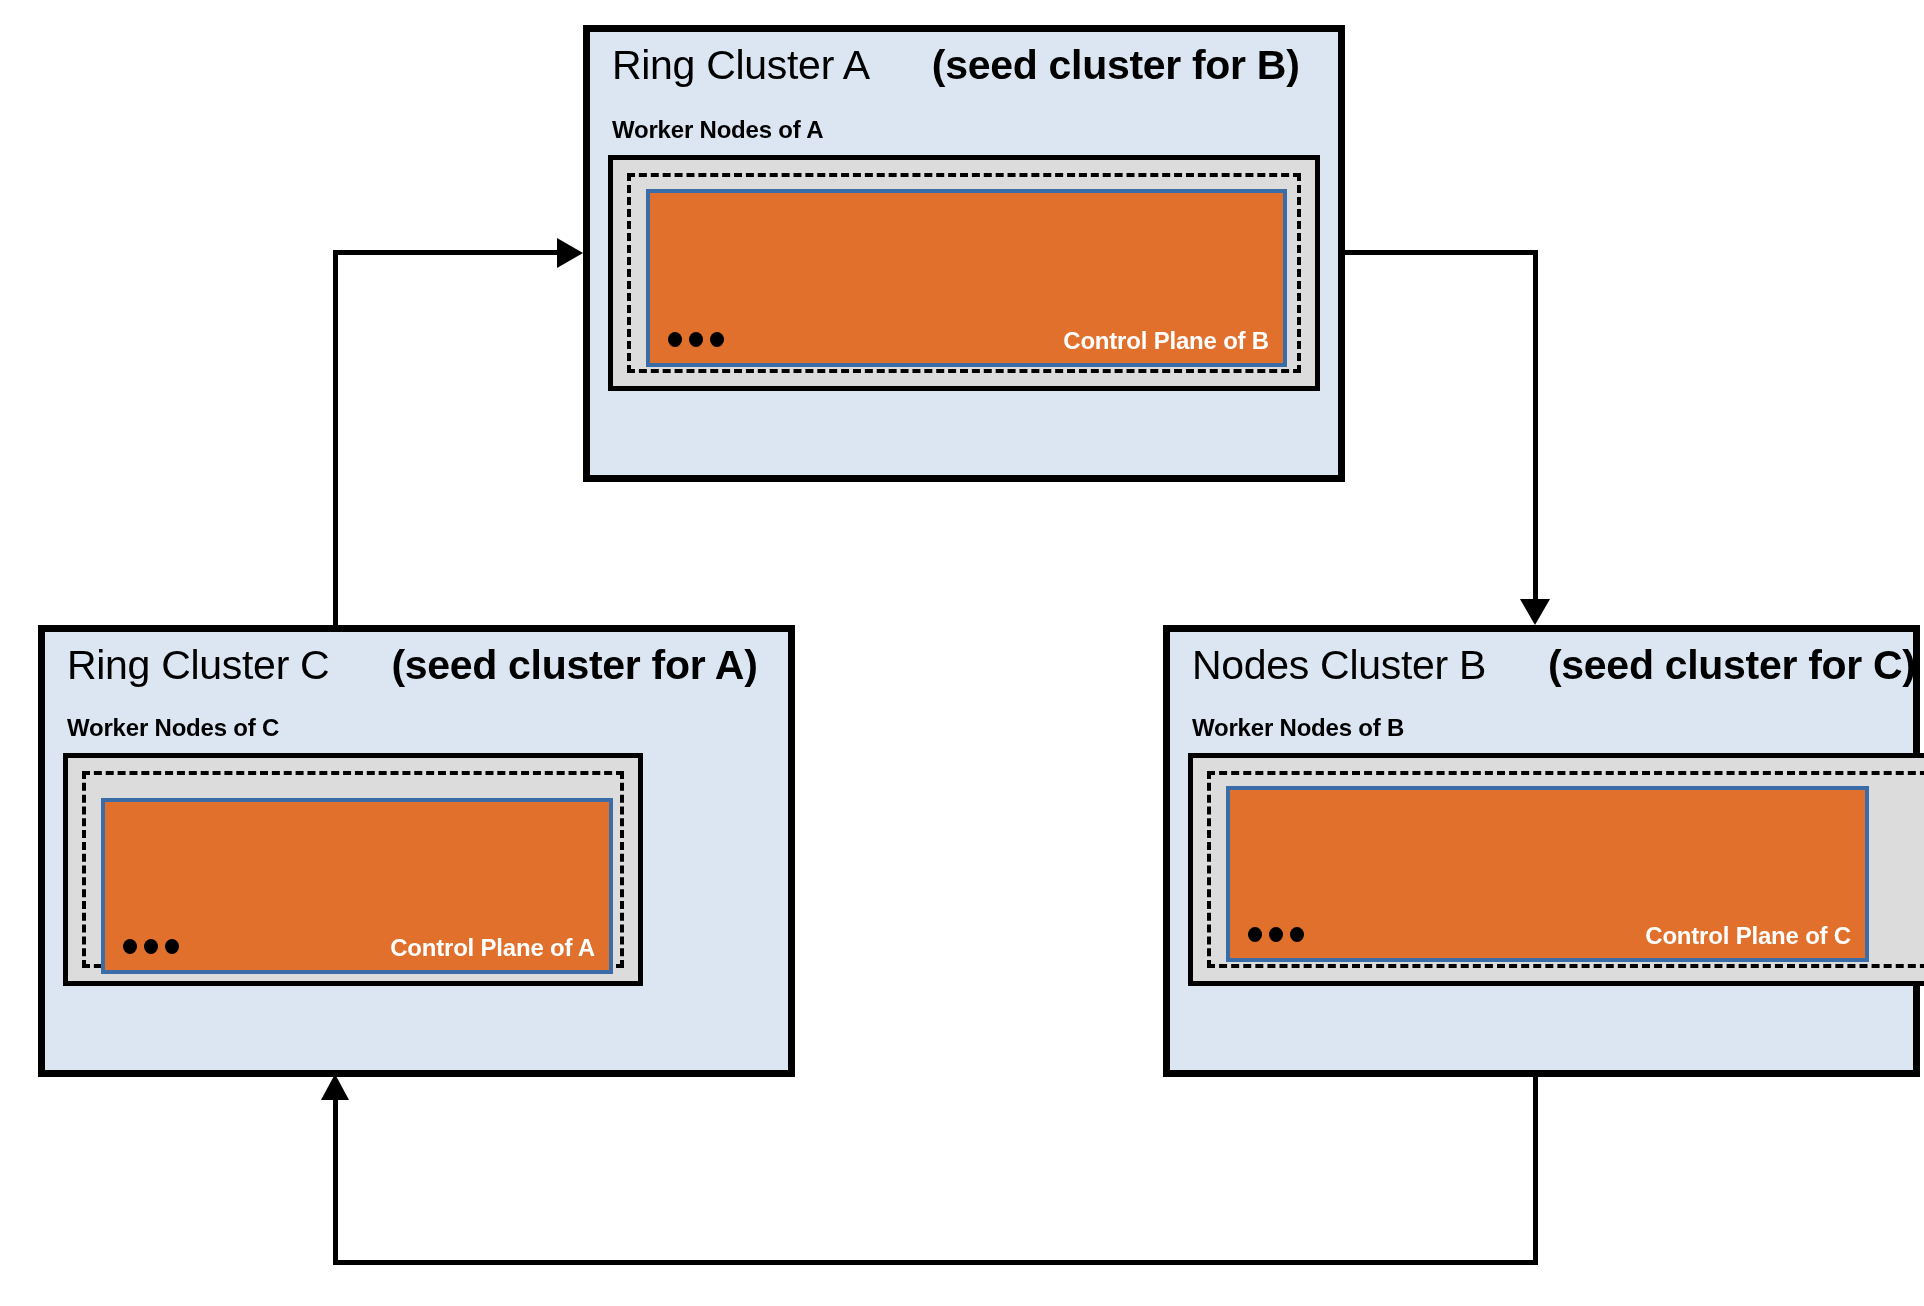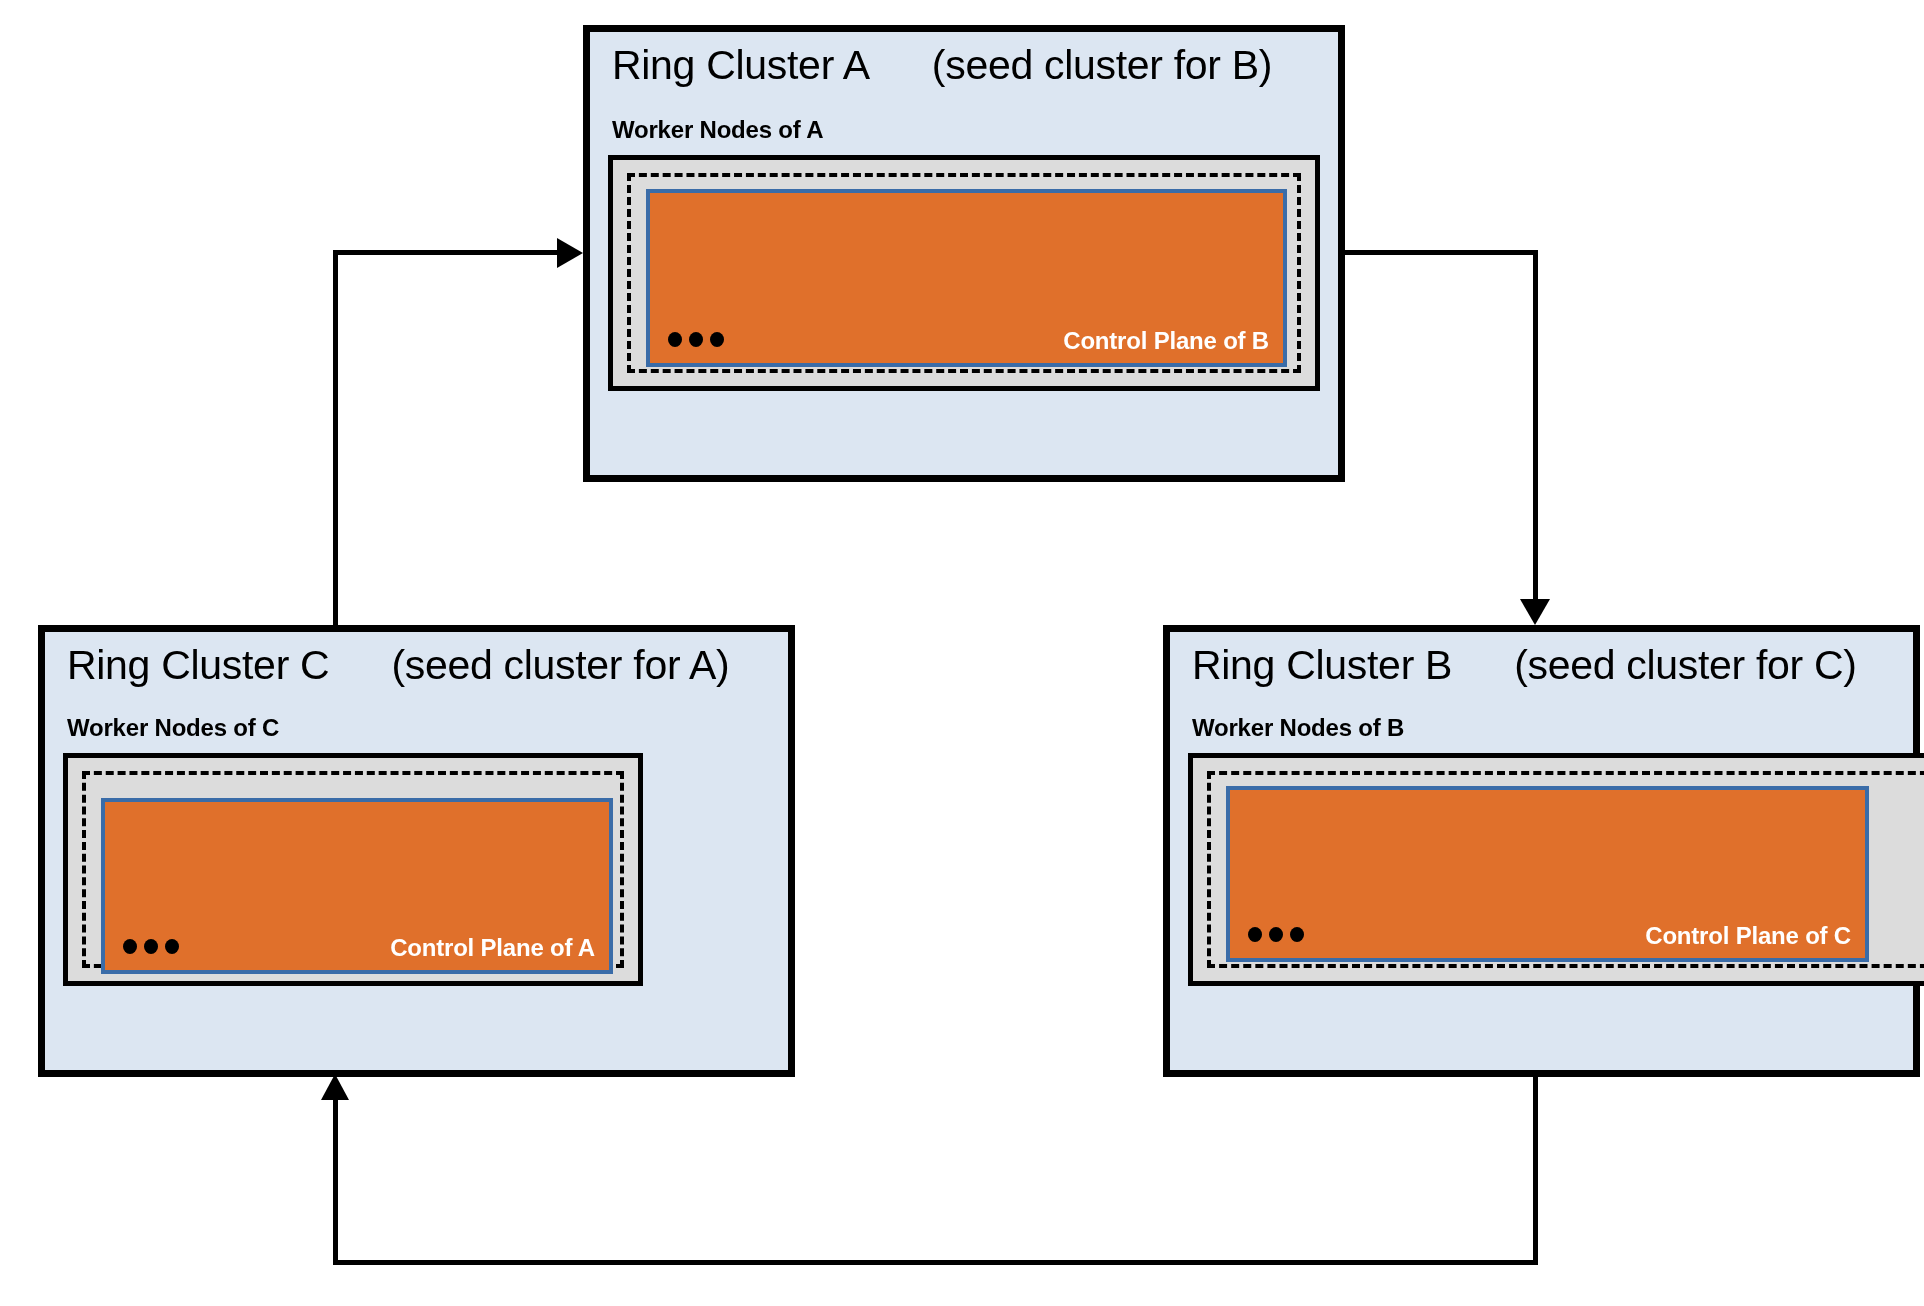--- a/index.html
+++ b/index.html
@@ -36,21 +36,21 @@
     white-space: nowrap;
   }
   .cluster-title {
     font-size: 41px;
     font-weight: 400;
     color: #000000;
     letter-spacing: -0.3px;
   }
   .cluster-subtitle {
     font-size: 41px;
-    font-weight: 400;
+    font-weight: 700;
     color: #000000;
     letter-spacing: -0.3px;
     margin-left: 62px;
   }
   .worker-label {
     position: absolute;
     left: 22px;
     font-size: 24px;
     font-weight: bold;
     color: #000000;
@@ -190,21 +190,21 @@
             <i></i>
             <i></i>
         </div>
         <div class="cp-label">Control Plane of A</div>
       </div>
     </div>
   </div>
 
   <div class="cluster" style="left:1163px; top:625px; width:757px; height:452px;">
     <div class="cluster-header">
-      <span class="cluster-title">Ring Cluster B</span>
+      <span class="cluster-title">Nodes Cluster B</span>
       <span class="cluster-subtitle">(seed cluster for C)</span>
     </div>
     <div class="worker-label" style="top:82px;">Worker Nodes of B</div>
     <div class="worker-box" style="left:18px; top:121px; width:771px; height:233px;">
       <div class="dashed-frame"></div>
       <div class="control-plane" style="left:33px; top:28px; width:643px; height:176px;">
         <div class="ellipsis-dots">
           <i></i>
             <i></i>
             <i></i>

